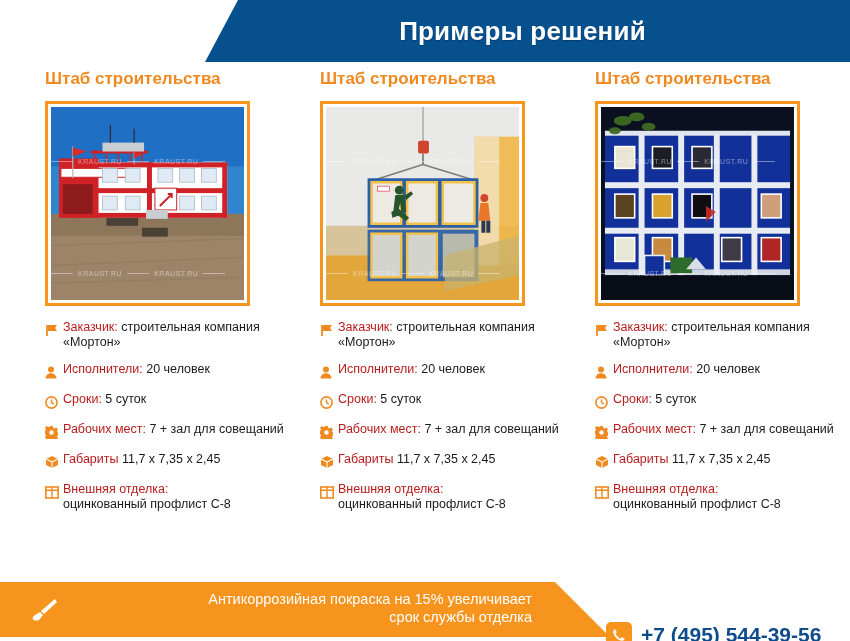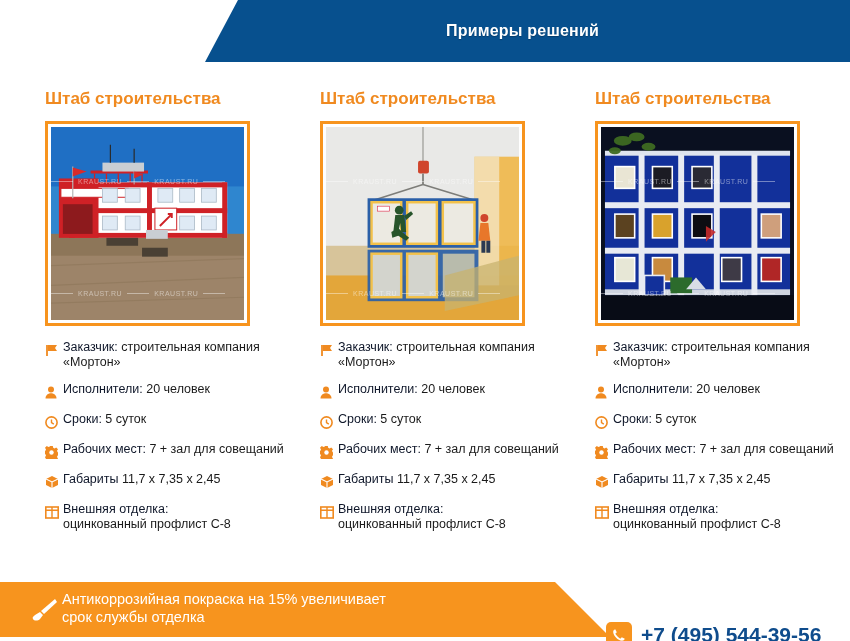--- a/index.html
+++ b/index.html
@@ -15,28 +15,28 @@
   
   .header{position:absolute;left:0;top:0;width:850px;height:62px;}
   .header-blue{
     position:absolute;left:195px;top:0;width:655px;height:62px;
     background:#07508e;
     clip-path:polygon(43px 0,655px 0,655px 62px,10px 62px);
   }
   .header-title{
     position:absolute;left:195px;top:0;width:655px;height:62px;
     display:flex;align-items:center;justify-content:center;
-    color:#ffffff;font-size:16px;font-weight:bold;letter-spacing:.2px;
+    color:#ffffff;font-size:26px;font-weight:bold;letter-spacing:.2px;
     text-shadow:0 1px 1px rgba(0,0,0,.25);
   }
   .logo{position:absolute;left:36px;top:9px;width:150px;height:46px;}
   .logo svg{display:block;}
 
   
-  .cols{position:absolute;left:0;top:70px;width:850px;height:513px;}
+  .cols{position:absolute;left:0;top:50px;width:850px;height:513px;}
   .col{position:absolute;top:0;width:275px;}
   .col-0{left:45px;}
   .col-1{left:320px;}
   .col-2{left:595px;}
 
   .col-title{
     color:#f08a20;font-size:17px;font-weight:bold;
     margin:0;padding:16px 0 0 0;height:26px;line-height:26px;
     white-space:nowrap;
   }
@@ -62,32 +62,32 @@
   .p2{background:linear-gradient(#e9e9e7 0%,#e2e2e0 45%,#d8c9a0 62%,#f0a92c 100%);}
   
   .p3{background:#0b1020;}
 
   .row-list{margin-top:14px;width:260px;}
   .item{display:flex;align-items:flex-start;margin-bottom:12px;}
   .item .ico{flex:0 0 18px;width:18px;height:16px;margin-top:2px;
              display:flex;align-items:center;justify-content:flex-start;}
   .item .ico svg{display:block;}
   .item .txt{font-size:12.5px;line-height:15px;color:#1a1a1a;}
-  .item .lbl{color:#0f172a;}
+  .item .lbl{color:#b91c1c;}
 
   
   .footer{position:absolute;left:0;top:578px;width:850px;height:63px;}
   .footer-orange{
     position:absolute;left:0;top:4px;width:610px;height:55px;
     background:#f7941e;
     clip-path:polygon(0 0,555px 0,610px 55px,0 55px);
   }
   .footer-slogan{
     position:absolute;left:62px;top:12px;width:470px;
-    color:#ffffff;font-size:14.5px;line-height:18px;font-weight:normal;
+    color:#ffffff;font-size:14.5px;line-height:18px;font-weight:normal;text-align:right;
   }
   .brush{position:absolute;left:28px;top:18px;width:30px;height:30px;}
   .phone-wrap{
     position:absolute;left:606px;top:12px;height:38px;
     display:flex;align-items:center;gap:9px;margin-top:26px;
   }
   .phone-badge{
     width:26px;height:26px;border-radius:5px;background:#f7941e;
     display:flex;align-items:center;justify-content:center;
   }

